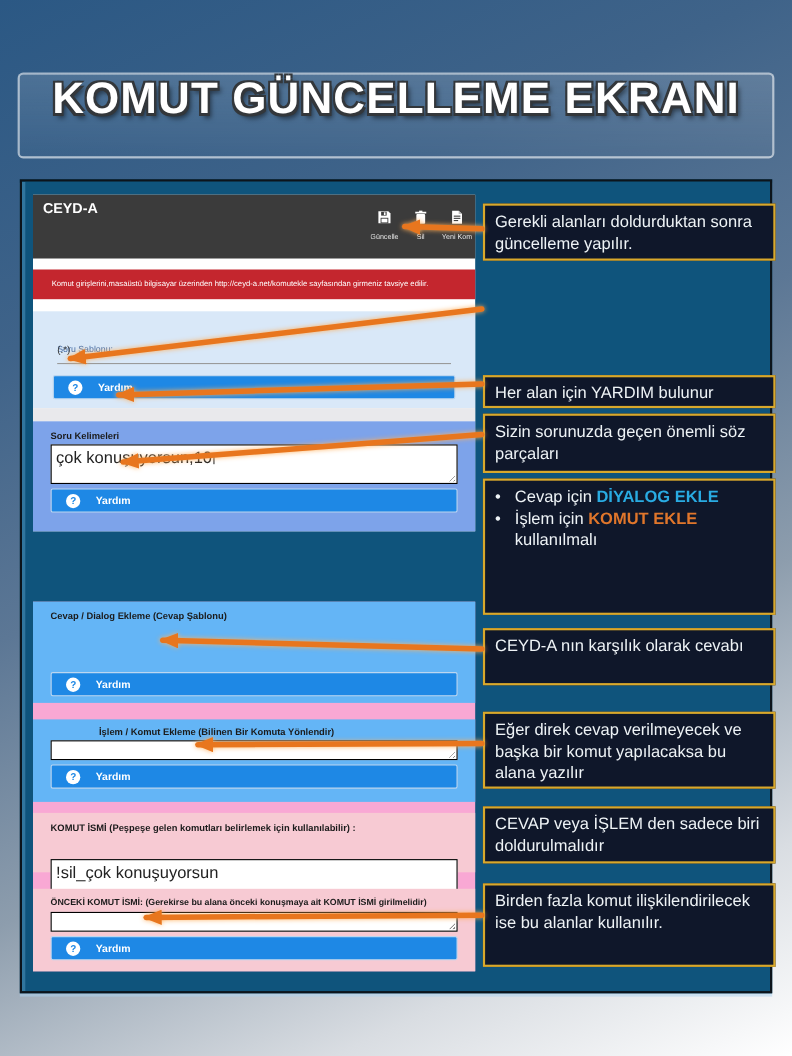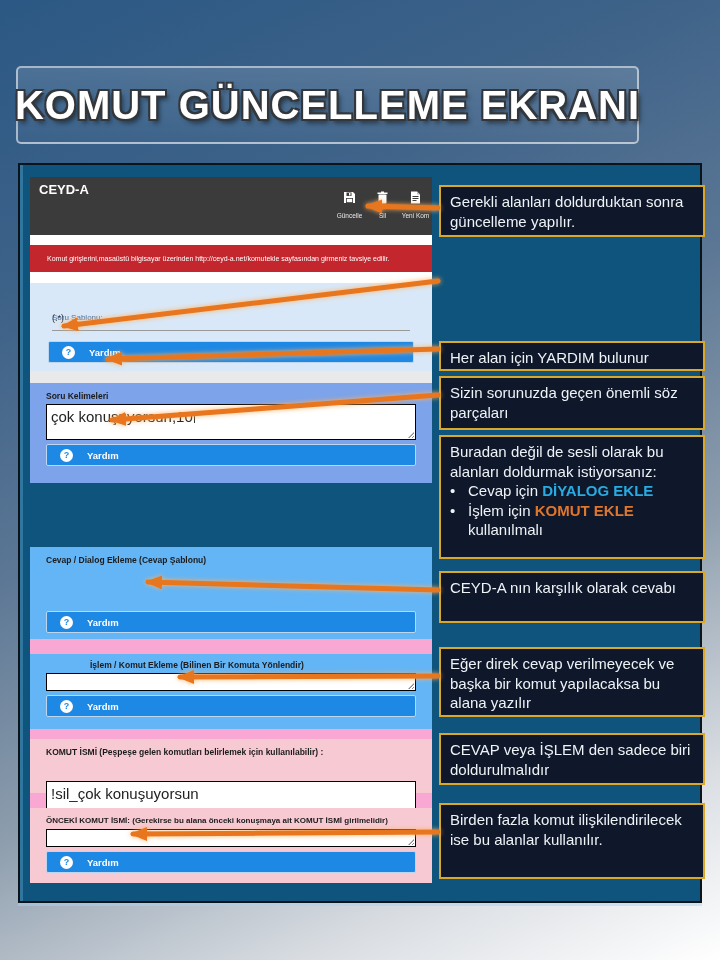--- a/index.html
+++ b/index.html
@@ -6,24 +6,24 @@
   html,body { width:720px; height:960px; }
   body { font-family:"Liberation Sans", sans-serif; }
 
   #slide {
     position:relative; width:720px; height:960px; overflow:hidden;
     background:linear-gradient(155deg,#2b5884 0%,#3f6389 25%,#5c7795 45%,#8d9dad 65%,#d9dde2 85%,#ffffff 100%);
   }
 
   
   #title-panel {
-    position:absolute; left:16px; top:66px; width:623px; height:78px;
+    position:absolute; left:16px; top:66px; width:688px; height:78px;
     border:2px solid rgba(255,255,255,0.55); border-radius:5px;
     background:linear-gradient(180deg,rgba(255,255,255,0.14),rgba(255,255,255,0.03));
-    display:flex; align-items:center; justify-content:center;
+    display:flex; align-items:flex-start; justify-content:center;
   }
   #title-text {
     color:#ffffff; font-size:40px; font-weight:bold; letter-spacing:1px; white-space:nowrap;
     text-shadow:-2px -2px 0 #33373b, 2px -2px 0 #33373b, -2px 2px 0 #33373b,
                  2px 2px 0 #33373b, 3px 4px 5px rgba(0,0,0,0.55);
   }
 
   
   #main-panel {
     position:absolute; left:18px; top:163px; width:684px; height:740px;
@@ -210,21 +210,20 @@
           <span class="help-text">Yardım</span>
         </div>
       </div>
     </div>
 
     <div class="callout" style="top:20px;  height:52px;">Gerekli alanları doldurduktan sonra güncelleme yapılır.</div>
     <div class="callout" style="top:176px; height:30px;">Her alan için YARDIM bulunur</div>
     <div class="callout" style="top:211px; height:54px;">Sizin sorunuzda geçen önemli söz parçaları</div>
 
     <div class="callout" style="top:270px; height:124px;">
-      <div>Buradan değil de sesli olarak bu alanları doldurmak istiyorsanız:</div>
       <div class="bullet-row">
         <span class="bullet-dot">•</span>
         <span><span>Cevap için </span><span class="hl-blue">DİYALOG EKLE</span></span>
       </div>
       <div class="bullet-row">
         <span class="bullet-dot">•</span>
         <span><span>İşlem için </span><span class="hl-orange">KOMUT EKLE</span><span> kullanılmalı</span></span>
       </div>
     </div>
 

